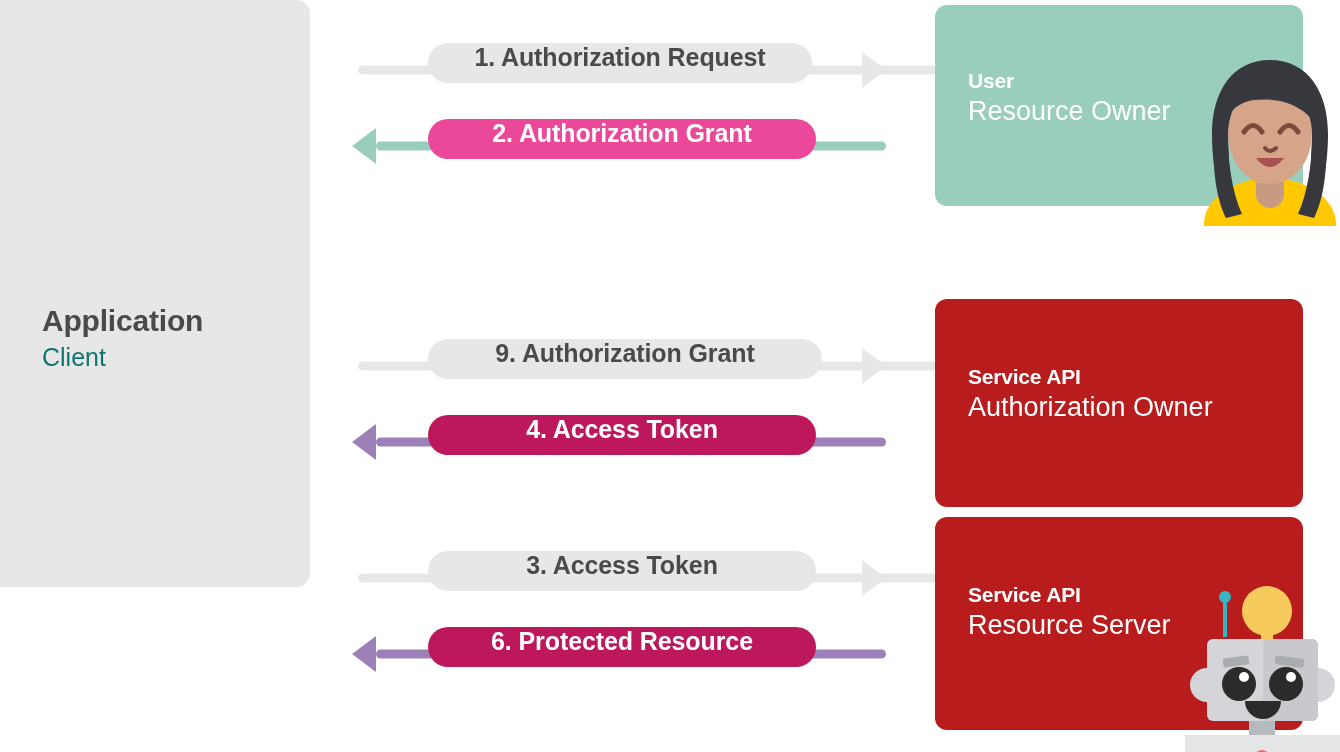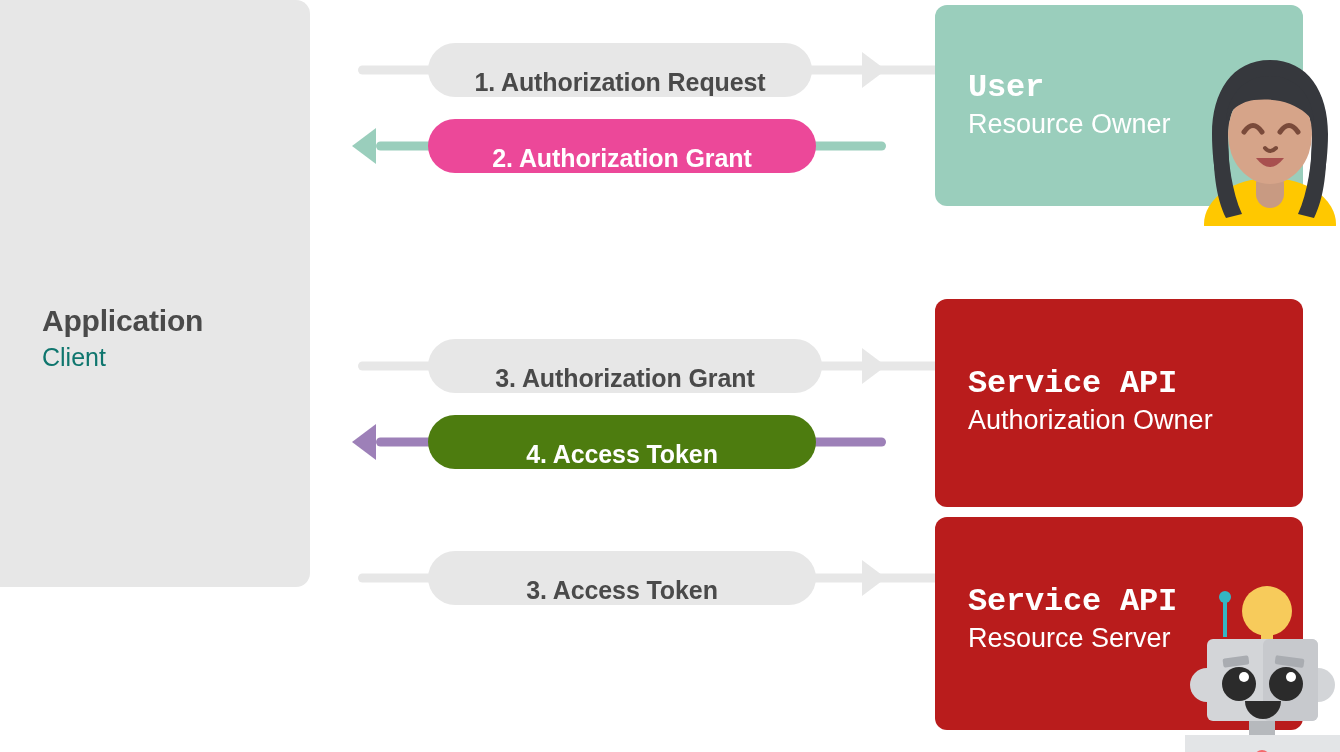--- a/index.html
+++ b/index.html
@@ -76,58 +76,57 @@
     border-left-width: 24px;
     border-left-style: solid;
   }
   .arrow-head.left {
     border-right-width: 24px;
     border-right-style: solid;
   }
   .flow-pill {
     position: absolute;
     top: 0;
-    height: 54px;
+    height: 40px;
     border-radius: 27px;
     display: flex;
-    align-items: flex-end;
+    align-items: flex-start;
     justify-content: center;
     box-sizing: border-box;
     padding: 0 22px;
   }
   .flow-pill-label {
     font-size: 25px;
     font-weight: bold;
     white-space: nowrap;
     letter-spacing: -0.1px;
   }
   .pill-grey { background: #e7e7e7; }
   .pill-grey .flow-pill-label { color: #4a4a4a; }
   .pill-green { background: #ec4899; }
   .pill-green .flow-pill-label { color: #ffffff; }
-  .pill-purple { background: #4d7c0f; }
+  .pill-purple { background: #be185d; }
   .pill-purple .flow-pill-label { color: #ffffff; }
 
   
   .entity-box {
     position: absolute;
     border-radius: 12px;
     overflow: visible;
   }
   .entity-text {
     position: absolute;
     left: 33px;
   }
   .entity-title {
-    font-size: 32px;
+    font-size: 21px;
     font-weight: bold;
     color: #ffffff;
     line-height: 1.16;
     letter-spacing: -0.2px;
-    font-family: Liberation Mono, monospace;
   }
   .entity-sub {
     font-size: 27px;
     font-weight: normal;
     color: #ffffff;
     line-height: 1.2;
     margin-top: 2px;
   }
   .box-green { background: #9acebc; }
   .box-purple { background: #b91c1c; }
@@ -162,40 +161,47 @@
     <div class="arrow-head left" style="left:0px; border-right-color:#9acebc;"></div>
     <div class="flow-pill pill-green" style="left:76px; width:388px;">
       <span class="flow-pill-label">2. Authorization Grant</span>
     </div>
   </div>
 
   <div class="flow-row" style="left:352px; top:339px; width:534px;">
     <div class="flow-line" style="left:6px; width:856px; background:#e7e7e7;"></div>
     <div class="arrow-head right" style="left:510px; border-left-color:#e7e7e7;"></div>
     <div class="flow-pill pill-grey" style="left:76px; width:394px;">
-      <span class="flow-pill-label">3. Authorization Grant</span>
+      <span class="flow-pill-label">9. Authorization Grant</span>
     </div>
   </div>
 
   <div class="flow-row" style="left:352px; top:415px; width:534px;">
     <div class="flow-line" style="left:24px; width:510px; background:#9d80b8;"></div>
     <div class="arrow-head left" style="left:0px; border-right-color:#9d80b8;"></div>
     <div class="flow-pill pill-purple" style="left:76px; width:388px;">
       <span class="flow-pill-label">4. Access Token</span>
     </div>
   </div>
 
   <div class="flow-row" style="left:352px; top:551px; width:534px;">
     <div class="flow-line" style="left:6px; width:856px; background:#e7e7e7;"></div>
     <div class="arrow-head right" style="left:510px; border-left-color:#e7e7e7;"></div>
     <div class="flow-pill pill-grey" style="left:76px; width:388px;">
       <span class="flow-pill-label">3. Access Token</span>
     </div>
   </div>
 
+  <div class="flow-row" style="left:352px; top:627px; width:534px;">
+    <div class="flow-line" style="left:24px; width:510px; background:#9d80b8;"></div>
+    <div class="arrow-head left" style="left:0px; border-right-color:#9d80b8;"></div>
+    <div class="flow-pill pill-purple" style="left:76px; width:388px;">
+      <span class="flow-pill-label">6. Protected Resource</span>
+    </div>
+  </div>
 
   <div class="entity-box box-green" style="left:935px; top:5px; width:368px; height:201px;">
     <div class="entity-text" style="top:64px;">
       <div class="entity-title">User</div>
       <div class="entity-sub">Resource Owner</div>
     </div>
   </div>
 
   <svg class="art" style="left:1198px; top:58px;" width="145" height="168" viewBox="0 0 145 168">
 

